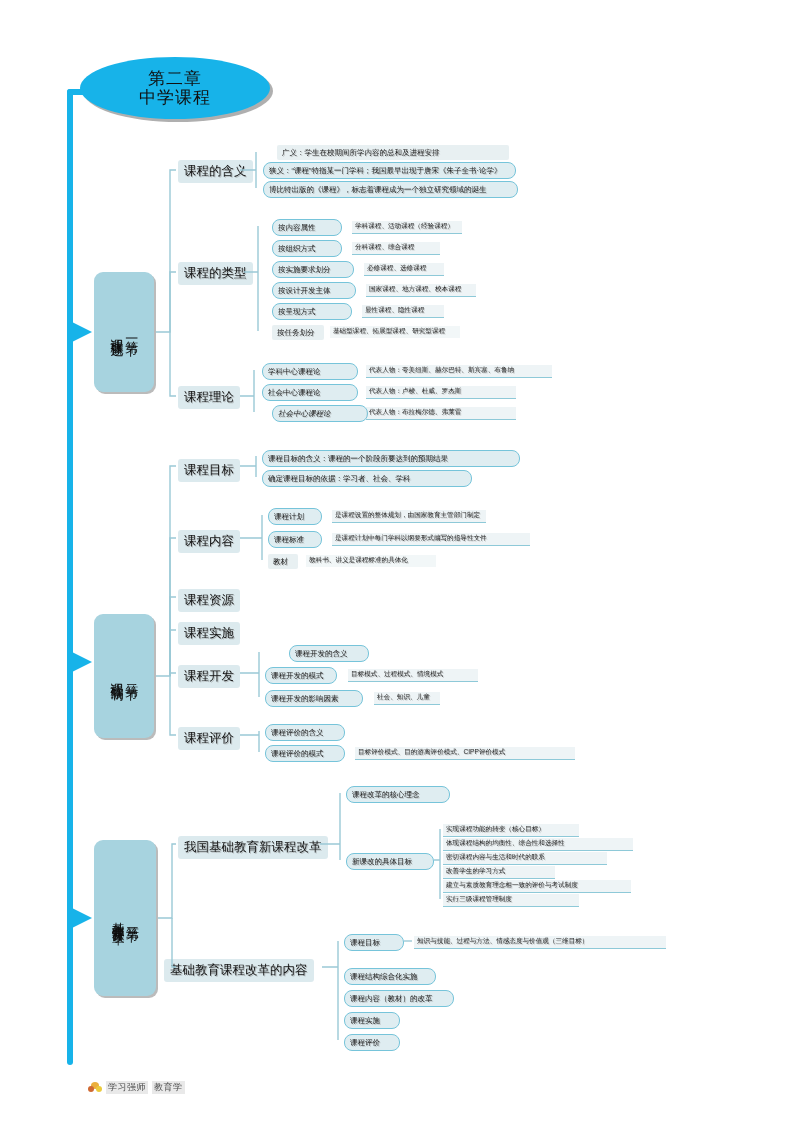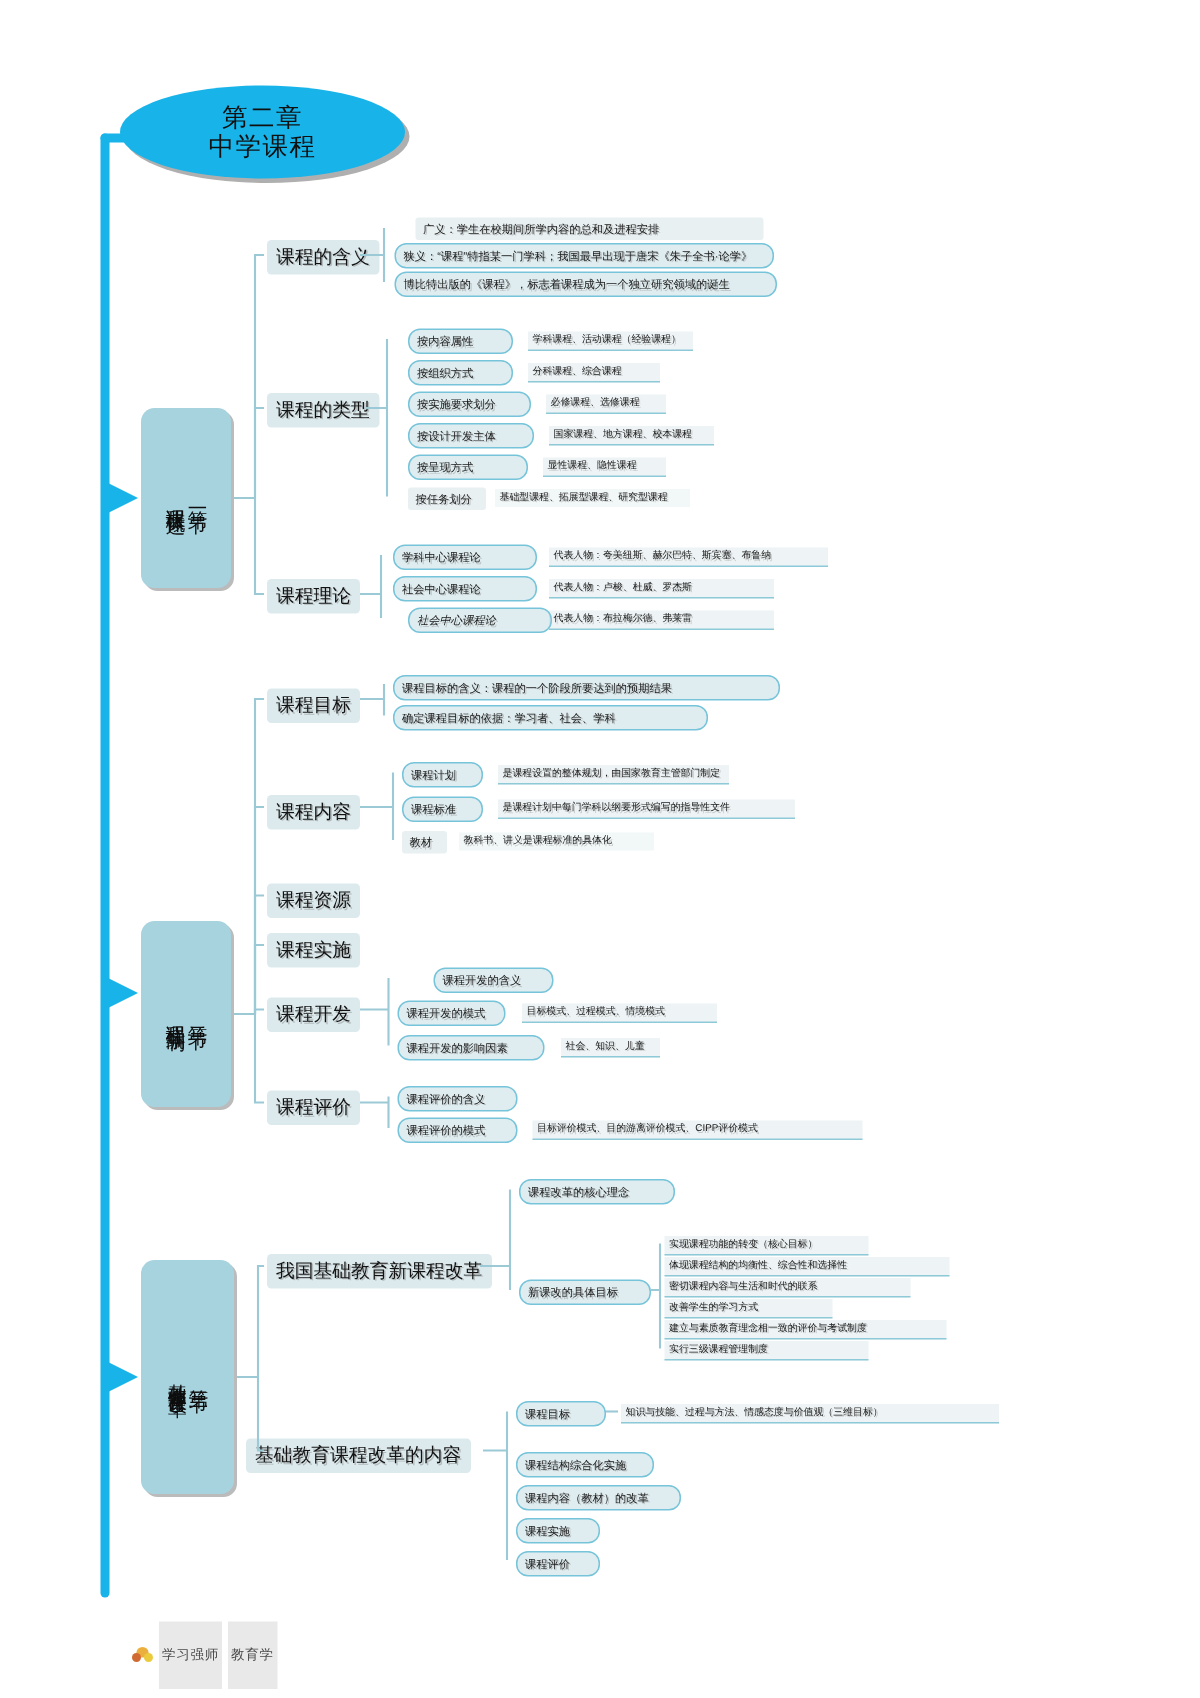--- a/index.html
+++ b/index.html
@@ -65,21 +65,21 @@
   
   .wm{
     position:absolute;left:88px;top:1081px;display:flex;align-items:center;gap:4px;
     font-size:9px;color:#2a2a2a;opacity:.85;letter-spacing:.5px;
   }
   .wm .bug{width:14px;height:11px;position:relative;}
   .wm .bug i{position:absolute;display:block;}
   .wm .bug .b1{left:3px;top:0;width:8px;height:7px;border-radius:50%;background:#E8A21C;}
   .wm .bug .b2{left:0;top:4px;width:6px;height:6px;border-radius:50%;background:#C8500F;}
   .wm .bug .b3{left:8px;top:4px;width:6px;height:6px;border-radius:50%;background:#E8C21C;}
-  .wm .txt{background:rgba(40,40,40,.12);padding:16px 2px;}
+  .wm .txt{background:rgba(40,40,40,.12);padding:0 2px;}
 </style>
 </head>
 <body>
 
 <div id="canvas">
 
   <svg class="wires">
 
     <path d="M70 92 L70 1062" stroke="#17B3E9" stroke-width="6" fill="none" stroke-linecap="round"></path>
     <path d="M70 92 L118 92" stroke="#17B3E9" stroke-width="6" fill="none" stroke-linecap="round"></path>

